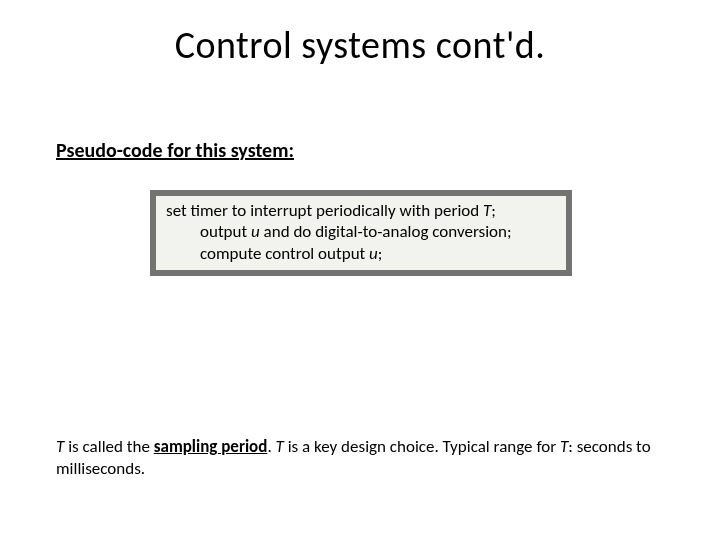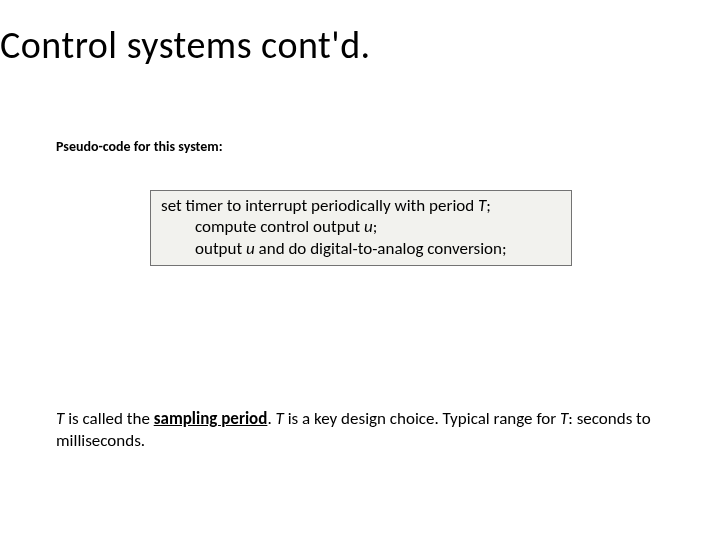--- a/index.html
+++ b/index.html
@@ -15,53 +15,54 @@
     position: relative;
     width: 720px;
     height: 540px;
     box-sizing: border-box;
   }
   .title {
     position: absolute;
     top: 22px;
     left: 0;
     width: 720px;
-    text-align: left;
+    text-align: center;
     font-size: 38px;
     font-weight: 400;
     letter-spacing: 0.5px;
   }
   .section-label {
     position: absolute;
     top: 138px;
     left: 56px;
-    font-size: 14px;
+    font-size: 20px;
     font-weight: 700;
+    text-decoration: underline;
   }
   .code-box {
     position: absolute;
     top: 190px;
     left: 150px;
     width: 422px;
-    border: 1px solid #737373;
+    border: 6px solid #737373;
     background: #f2f2ee;
     padding: 4px 10px 6px 10px;
     box-sizing: border-box;
     font-size: 17px;
     line-height: 1.25;
   }
   .code-box .indent {
     padding-left: 34px;
     display: block;
   }
   .ital { font-style: italic; }
   .bold { font-weight: 700; }
   .footer-text {
     position: absolute;
-    top: 408px;
+    top: 436px;
     left: 56px;
     width: 610px;
     font-size: 17px;
     line-height: 1.3;
   }
   .underline-bold {
     font-weight: 700;
     text-decoration: underline;
   }
 </style>
@@ -72,24 +73,24 @@
 
   <div class="title">Control systems cont'd.</div>
 
   <div class="section-label">Pseudo-code for this system:</div>
 
   <div class="code-box">
     <div>
       <span>set timer to interrupt periodically with period </span><span class="ital">T</span><span>;</span>
     </div>
     <span class="indent">
-      <span>compute control output </span><span class="ital">u</span><span>;</span>
+      <span>output </span><span class="ital">u</span><span> and do digital-to-analog conversion;</span>
     </span>
     <span class="indent">
-      <span>output </span><span class="ital">u</span><span> and do digital-to-analog conversion;</span>
+      <span>compute control output </span><span class="ital">u</span><span>;</span>
     </span>
   </div>
 
   <div class="footer-text">
     <span class="ital">T</span><span> is called the </span><span class="underline-bold">sampling period</span><span>.  </span><span class="ital">T</span><span> is a key design choice.  Typical range for </span><span class="ital">T</span><span>: seconds to milliseconds.</span>
   </div>
 
 </div>
 
 </body></html>

